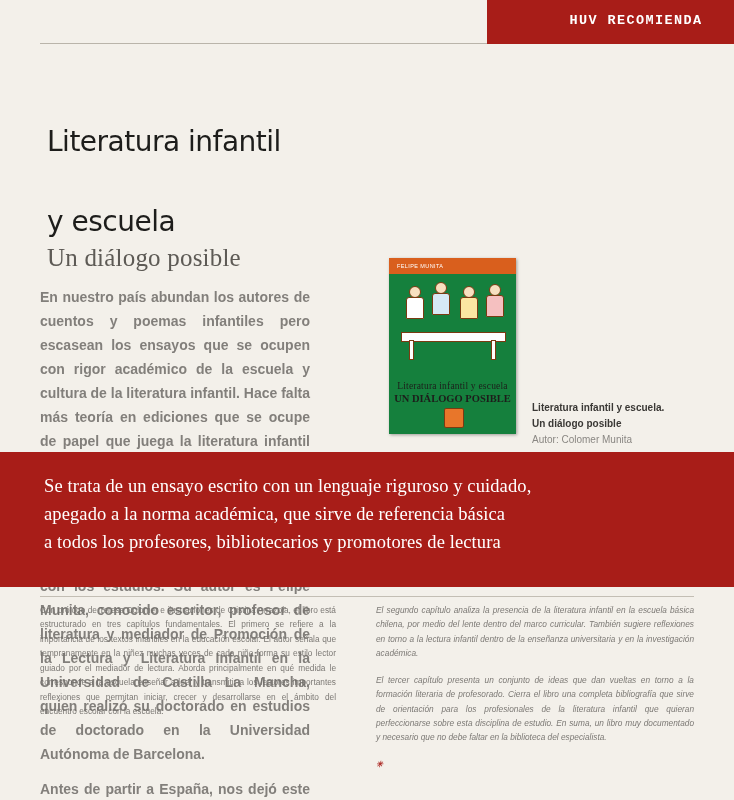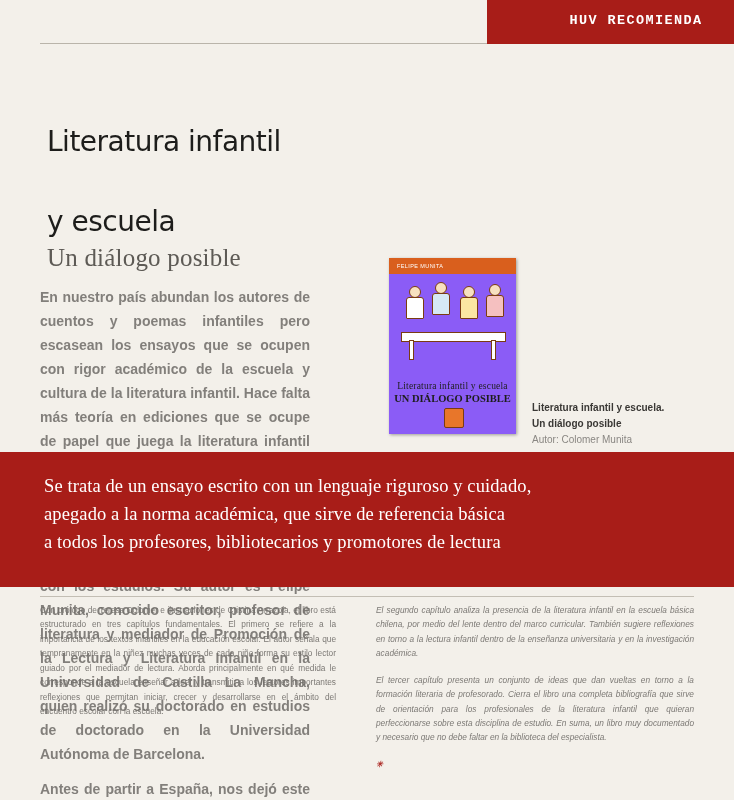--- a/index.html
+++ b/index.html
@@ -93,21 +93,21 @@
   }
   .intro-col p { margin: 0 0 10px 0; }
 
   
   .cover {
     position: absolute;
     top: 258px;
     left: 389px;
     width: 127px;
     height: 176px;
-    background: #8b5cf6;
+    background: #15803d;
     box-shadow: 1px 1px 3px rgba(0,0,0,0.35);
     overflow: hidden;
   }
   .cover .cv-top {
     position: absolute;
     top: 0; left: 0; right: 0;
     height: 16px;
     background: #d95f1d;
   }
   .cover .cv-topline {

